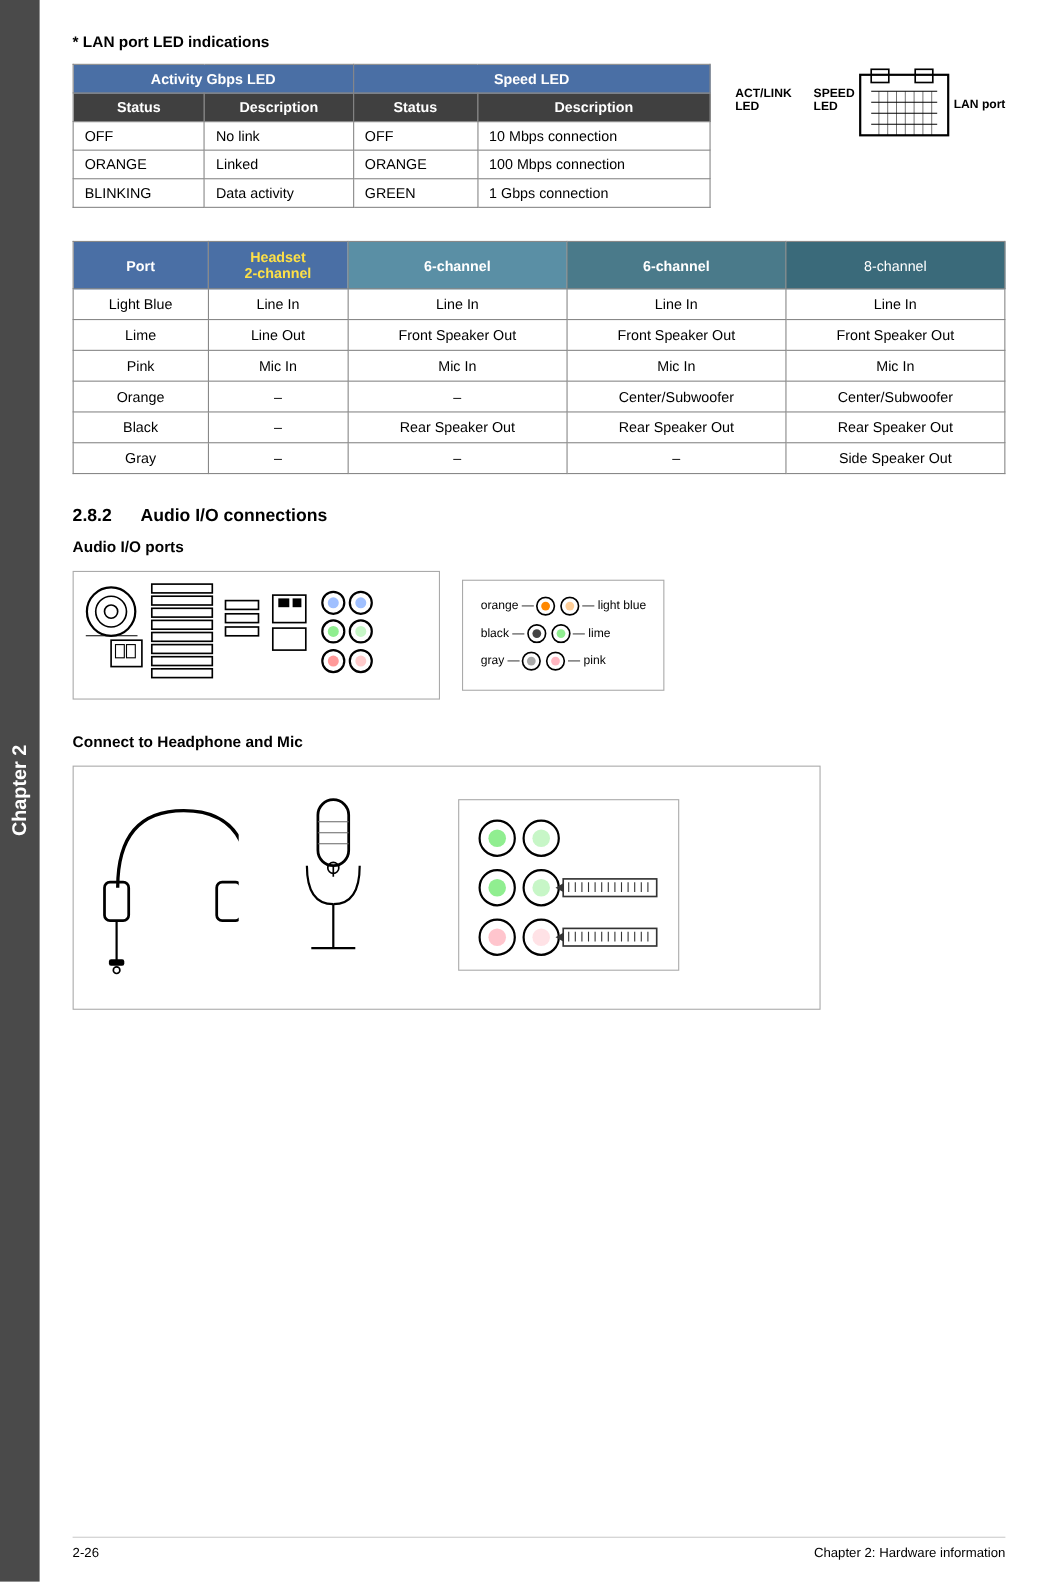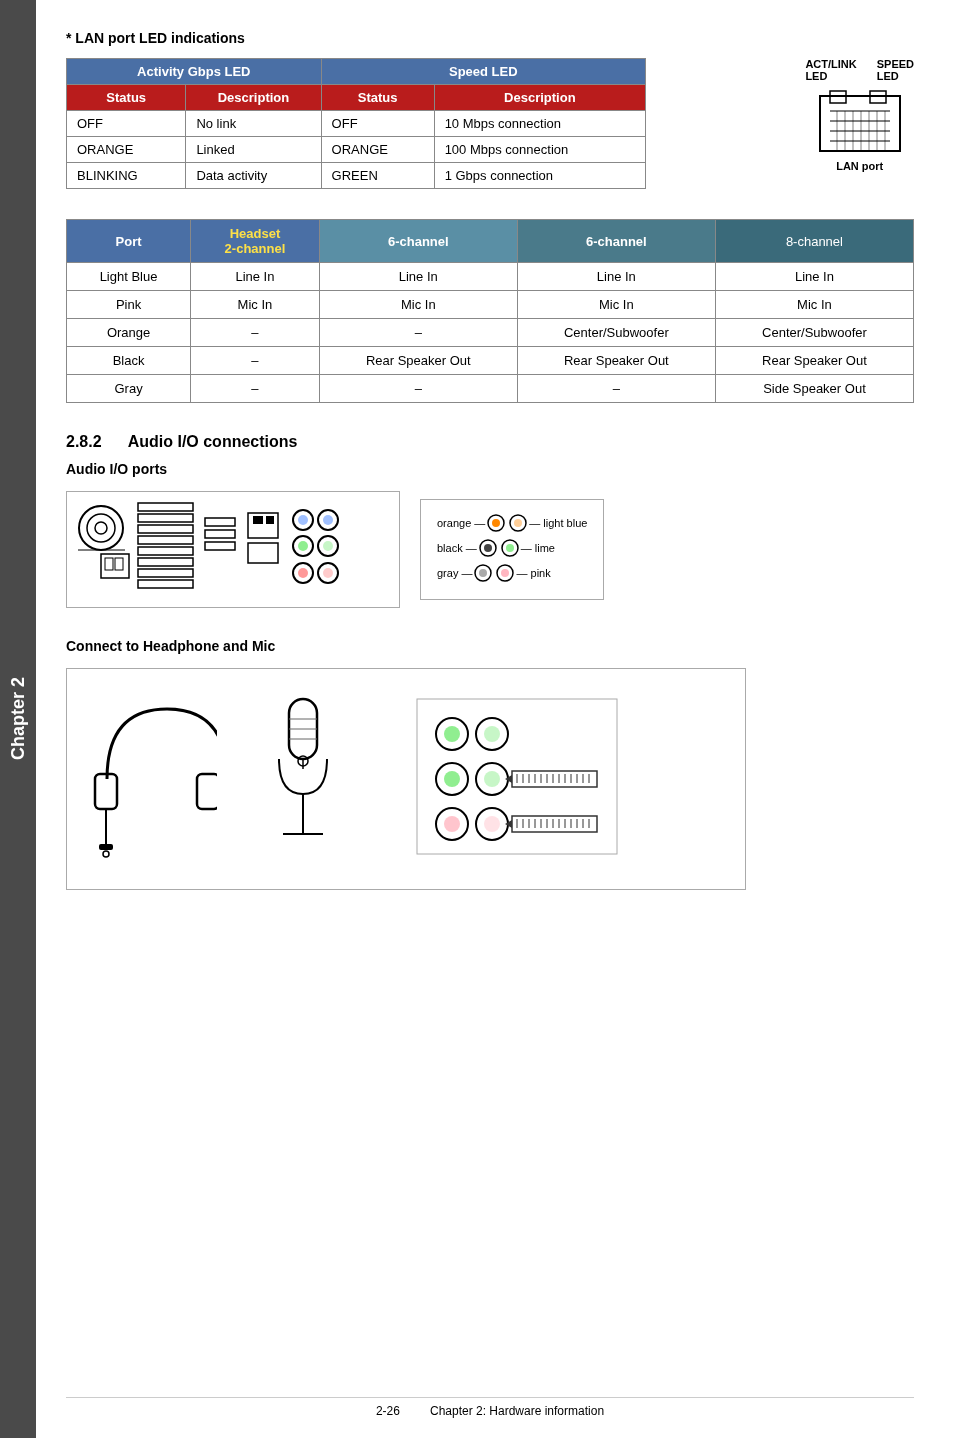--- a/index.html
+++ b/index.html
@@ -73,28 +73,28 @@
       font-size: 13px;
     }
 
     .lan-table .header-row th {
       background: #4a6fa5;
       color: #fff;
       font-weight: bold;
     }
 
     .lan-table .sub-header th {
-      background: #b91c1c;
+      background: #404040;
       color: #fff;
       font-weight: bold;
     }
 
     .lan-diagram {
       display: flex;
-      flex-direction: column;
+      flex-direction: row;
       align-items: center;
       font-size: 11px;
       font-weight: bold;
       margin-top: 0;
     }
 
     .lan-diagram-labels {
       display: flex;
       gap: 20px;
       margin-bottom: 4px;
@@ -167,21 +167,21 @@
       margin-bottom: 14px;
     }
 
     
     .footer {
       position: absolute;
       bottom: 20px;
       left: 30px;
       right: 40px;
       display: flex;
-      justify-content: center;
+      justify-content: space-between;
       font-size: 12px;
       border-top: 1px solid #ccc;
       padding-top: 6px;
       gap: 30px;
     }
 
     
     .diagram-svg {
       display: block;
     }
@@ -281,20 +281,27 @@
           <th class="col-4ch">6-channel</th>
           <th class="col-6ch">6-channel</th>
           <th class="col-8ch">8-channel</th>
         </tr>
         <tr>
           <td>Light Blue</td>
           <td>Line In</td>
           <td>Line In</td>
           <td>Line In</td>
           <td>Line In</td>
+        </tr>
+        <tr>
+          <td>Lime</td>
+          <td>Line Out</td>
+          <td>Front Speaker Out</td>
+          <td>Front Speaker Out</td>
+          <td>Front Speaker Out</td>
         </tr>
         <tr>
           <td>Pink</td>
           <td>Mic In</td>
           <td>Mic In</td>
           <td>Mic In</td>
           <td>Mic In</td>
         </tr>
         <tr>
           <td>Orange</td>

